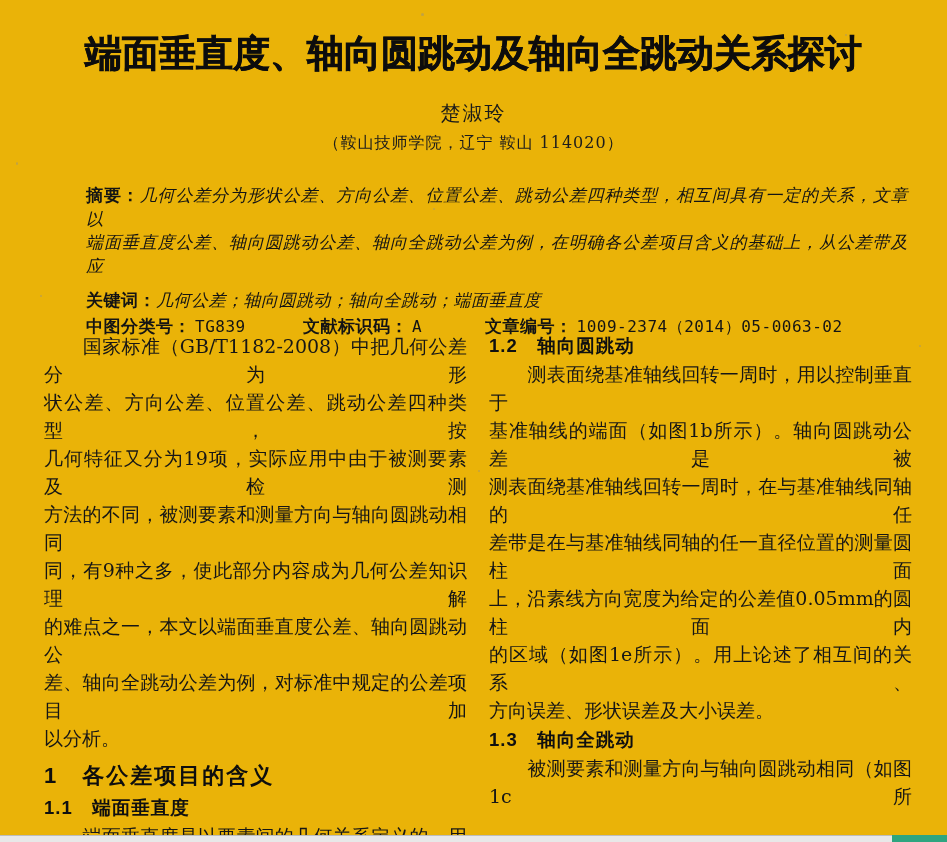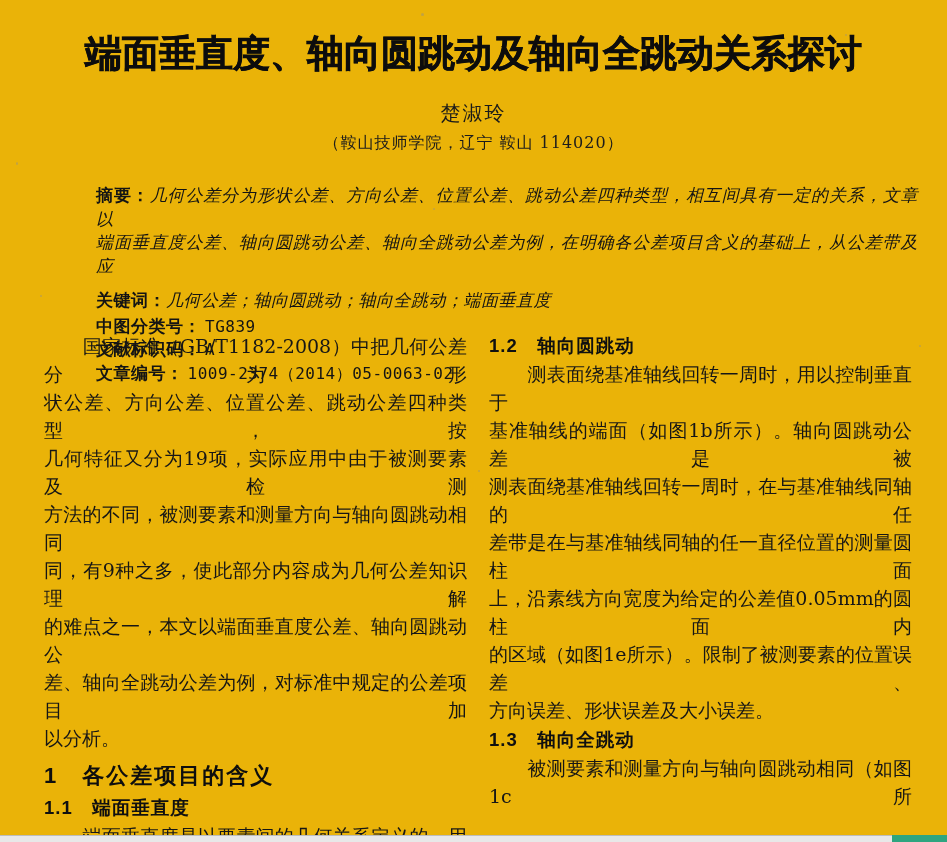--- a/index.html
+++ b/index.html
@@ -23,32 +23,32 @@
   .author{
     position:absolute;left:0;top:100px;width:947px;
     text-align:center;font-size:20px;letter-spacing:2px;color:#1a1a1a;
   }
   .affiliation{
     position:absolute;left:0;top:133px;width:947px;
     text-align:center;font-size:16px;letter-spacing:1px;color:#1c1c1c;
   }
   
   .meta{
-    position:absolute;left:96px;top:184px;width:822px;
+    position:absolute;left:86px;top:184px;width:822px;
     font-size:17px;line-height:23.5px;
   }
   .lbl{
     font-family:"Liberation Sans","DejaVu Sans",sans-serif;
     font-weight:700;font-style:normal;letter-spacing:0.5px;
   }
   .kai{font-style:italic;letter-spacing:0.5px;}
   .aline{text-align:justify;text-align-last:justify;}
   .aline.endline{text-align-last:left;}
   .kwline{margin-top:11px;text-align:left;text-align-last:left;}
-  .clcline{margin-top:2px;display:flex;align-items:baseline;flex-direction:column;}
+  .clcline{margin-top:2px;display:flex;align-items:baseline;}
   .grp1{display:inline-block;width:217px;}
   .grp2{display:inline-block;width:182px;}
   .grp3{display:inline-block;flex:1;}
   .val{
     font-family:"DejaVu Sans Mono","Liberation Mono",monospace;
     font-size:16px;letter-spacing:0.5px;margin-left:4px;font-style:normal;
   }
   
   .columns{
     position:absolute;left:44px;top:332px;width:868px;
@@ -126,21 +126,21 @@
         </div>
     </div>
     <div class="col col-right">
       <h3 class="sub">1.2　轴向圆跳动</h3>
       <div class="para">
           <div class="pline">　　测表面绕基准轴线回转一周时，用以控制垂直于</div>
           <div class="pline">基准轴线的端面（如图1b所示）。轴向圆跳动公差是被</div>
           <div class="pline">测表面绕基准轴线回转一周时，在与基准轴线同轴的任</div>
           <div class="pline">差带是在与基准轴线同轴的任一直径位置的测量圆柱面</div>
           <div class="pline">上，沿素线方向宽度为给定的公差值0.05mm的圆柱面内</div>
-          <div class="pline">的区域（如图1e所示）。限制了被测要素的位置误差、</div>
+          <div class="pline">的区域（如图1e所示）。用上论述了相互间的关系、</div>
           <div class="pline last">方向误差、形状误差及大小误差。</div>
         </div>
       <h3 class="sub gap13">1.3　轴向全跳动</h3>
       <div class="para">
           <div class="pline">　　被测要素和测量方向与轴向圆跳动相同（如图1c所</div>
         </div>
     </div>
   </div>
 
   <div class="bottom-strip" style="background: rgb(232, 232, 232);"></div>

